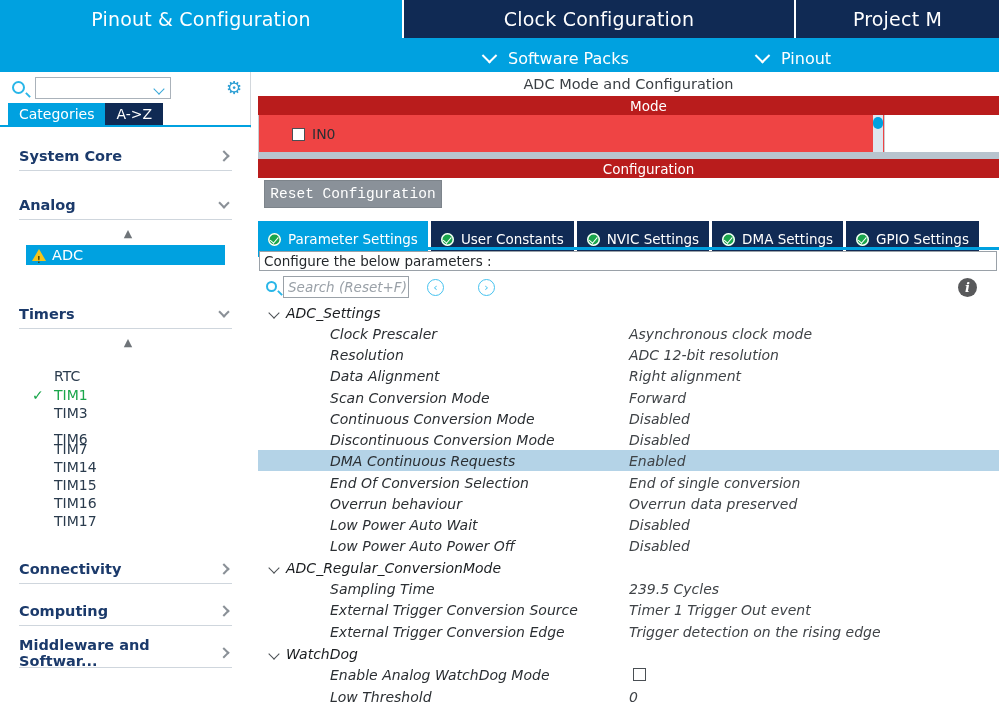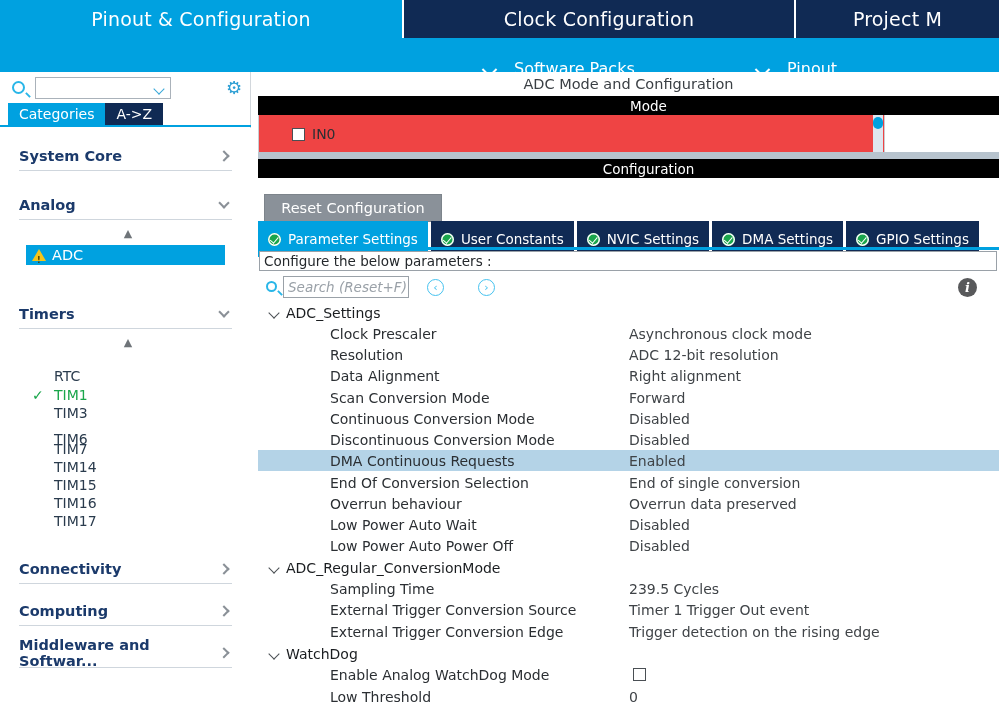--- a/index.html
+++ b/index.html
@@ -35,21 +35,21 @@
   .top-tab.t-clock { width: 392px; border-left: 2px solid #ffffff; }
   .top-tab.t-project { width: 205px; border-left: 2px solid #ffffff; }
 
   .subbar {
     position: absolute; left: 0; top: 38px;
     width: 999px; height: 34px;
     background: #00a1e0;
   }
   .subitem {
     position: absolute; top: 0; height: 40px;
-    display: flex; align-items: flex-end; gap: 19px;
+    display: flex; align-items: center; gap: 13px;
     color: #ffffff; font-size: 16px;
   }
   .subitem.sp { left: 484px; }
   .subitem.po { left: 757px; }
   .chev-d {
     display: inline-block;
     width: 11px; height: 11px;
     border-right: 2.4px solid #ffffff;
     border-bottom: 2.4px solid #ffffff;
     transform: rotate(45deg) translate(-2px,-2px);
@@ -198,21 +198,21 @@
   .main-title {
     position: absolute; left: 0; top: 0;
     width: 741px; height: 24px;
     display: flex; align-items: center; justify-content: center;
     font-size: 14.5px; color: #3a3f44;
     background: #ffffff;
   }
   .band {
     position: absolute; left: 0;
     width: 741px; height: 19px;
-    background: #000000;
+    background: #b91c1c;
     color: #ffffff; font-size: 13.5px;
     display: flex; align-items: center; justify-content: center; padding-left: 40px;
   }
   .band.mode { top: 24px; }
   .band.config { top: 87px; }
 
   .mode-body {
     position: absolute; left: 0; top: 43px;
     width: 627px; height: 37px;
     background: #ef4444;
@@ -242,27 +242,28 @@
     border-radius: 5px;
   }
   .mode-foot {
     position: absolute; left: 0; top: 80px;
     width: 741px; height: 7px;
     background: #b8c4ce;
   }
 
   
   .reset-btn {
-    position: absolute; left: 6px; top: 122px;
+    position: absolute; left: 6px; top: 108px;
     width: 178px; height: 28px;
     background: #8a9199;
     color: #ffffff;
     font-size: 14.5px;
     display: flex; align-items: center; justify-content: center;
     border: 1px solid #7d848b;
+    font-family: Liberation Mono, monospace;
   }
 
   .tabrow {
     position: absolute; left: 0; top: 149px;
     width: 741px; height: 26px;
     display: flex; gap: 3px;
   }
   .ptab {
     height: 26px; padding: 18px 10px;
     display: flex; align-items: center; gap: 7px;
@@ -345,20 +346,21 @@
     font-size: 13px; font-weight: bold; font-style: italic;
     display: flex; align-items: center; justify-content: center;
     font-family: "DejaVu Serif", serif;
   }
 
   
   .ptree {
     position: absolute; left: 0; top: 230px;
     width: 741px; height: 426px;
     background: #ffffff;
+    font-style: italic;
   }
   .prow {
     position: absolute; left: 0;
     width: 741px; height: 21px;
     display: flex; align-items: center;
     font-size: 14px;
   }
   .prow.group { color: #1a1d20; }
   .prow.item { color: #2b2f33; }
   .prow.hl { background: #b4d3e7; }

